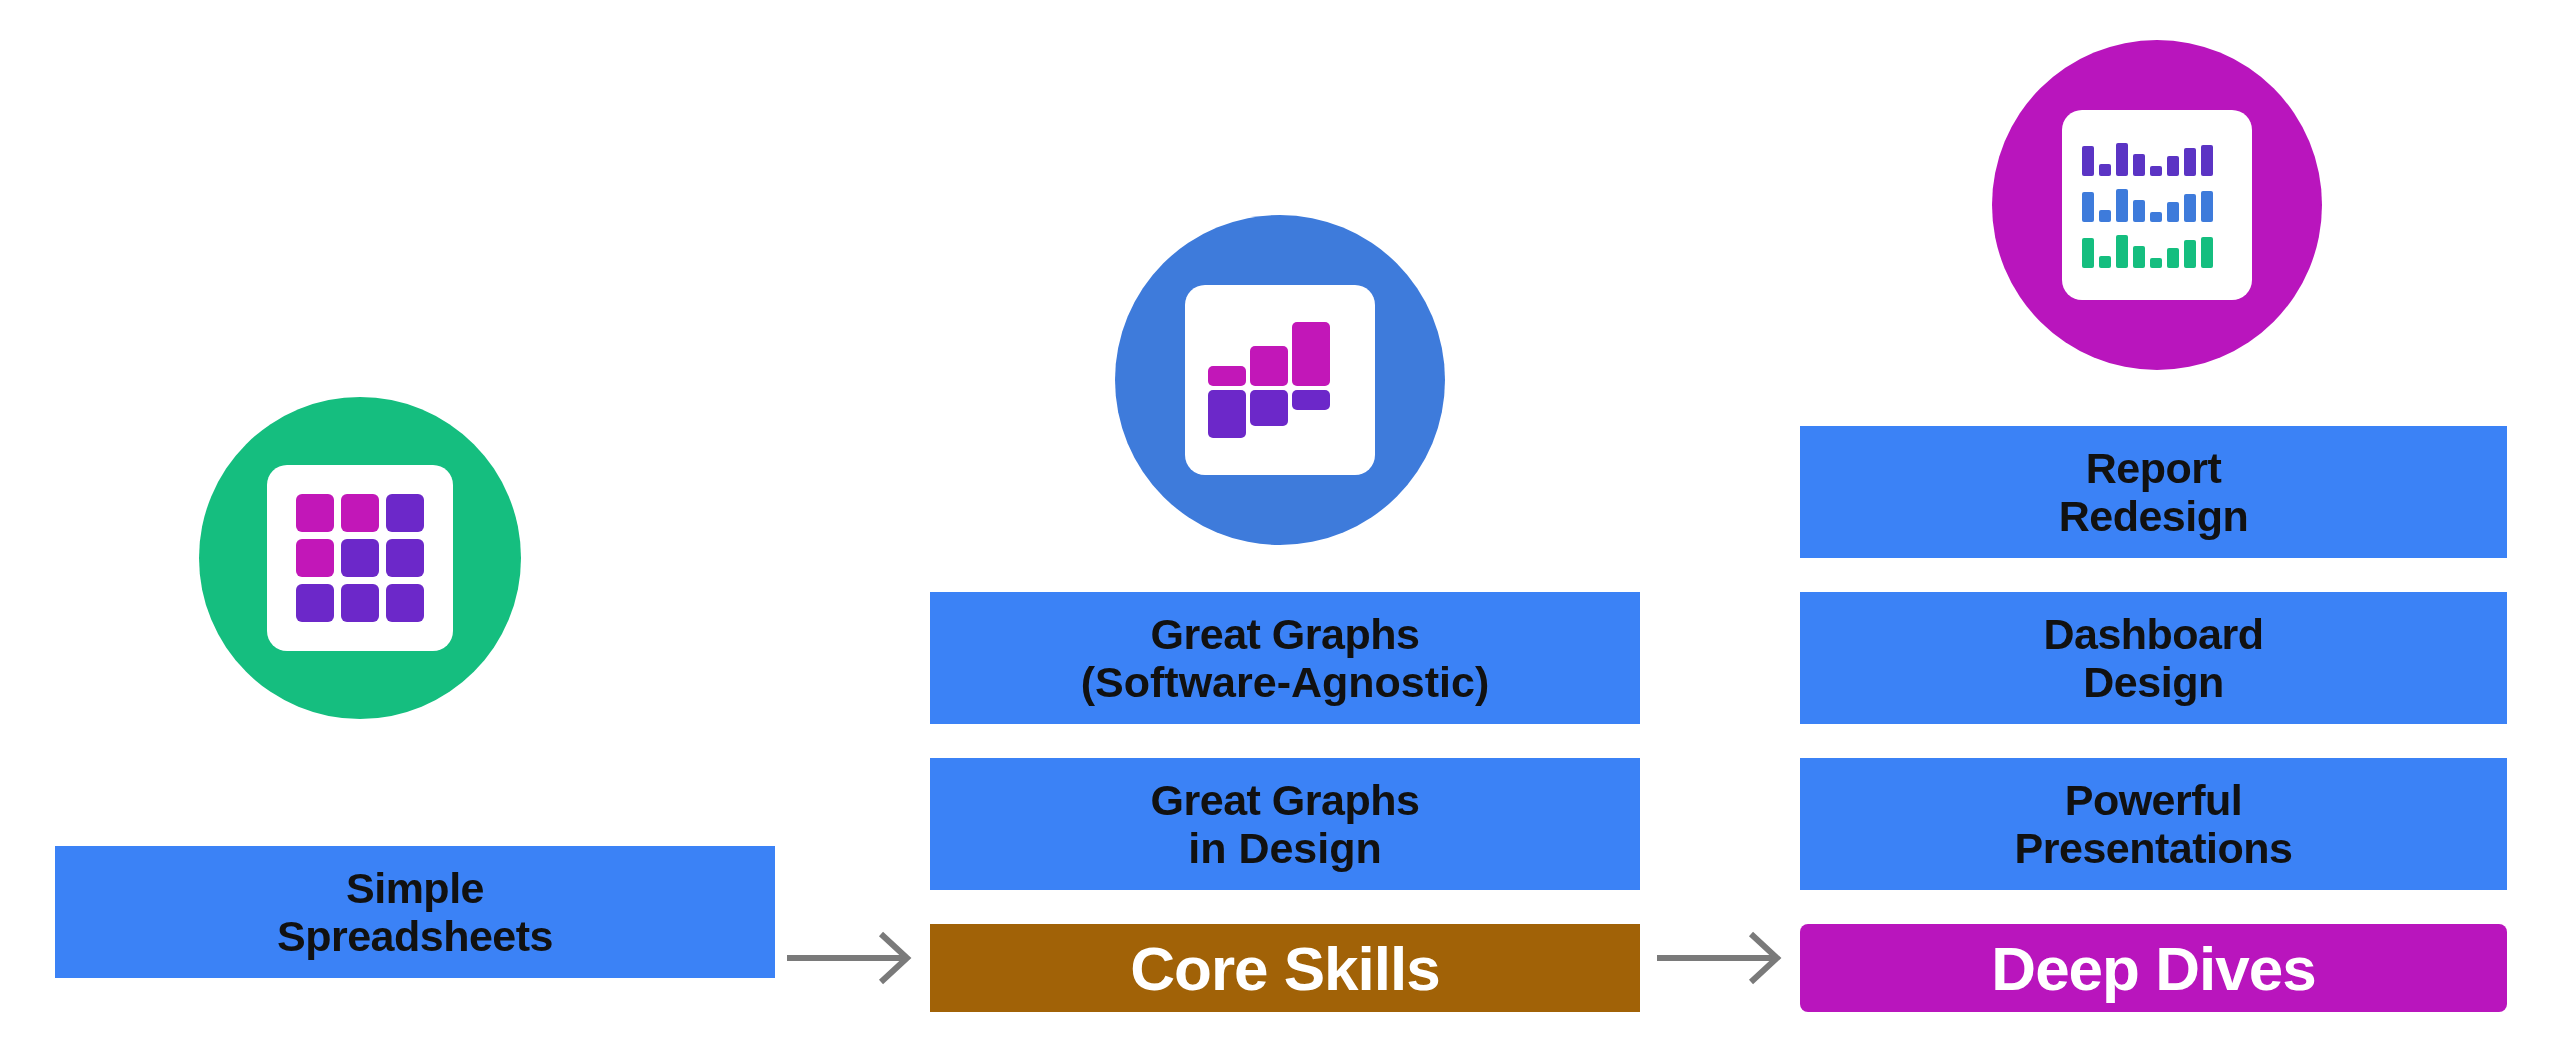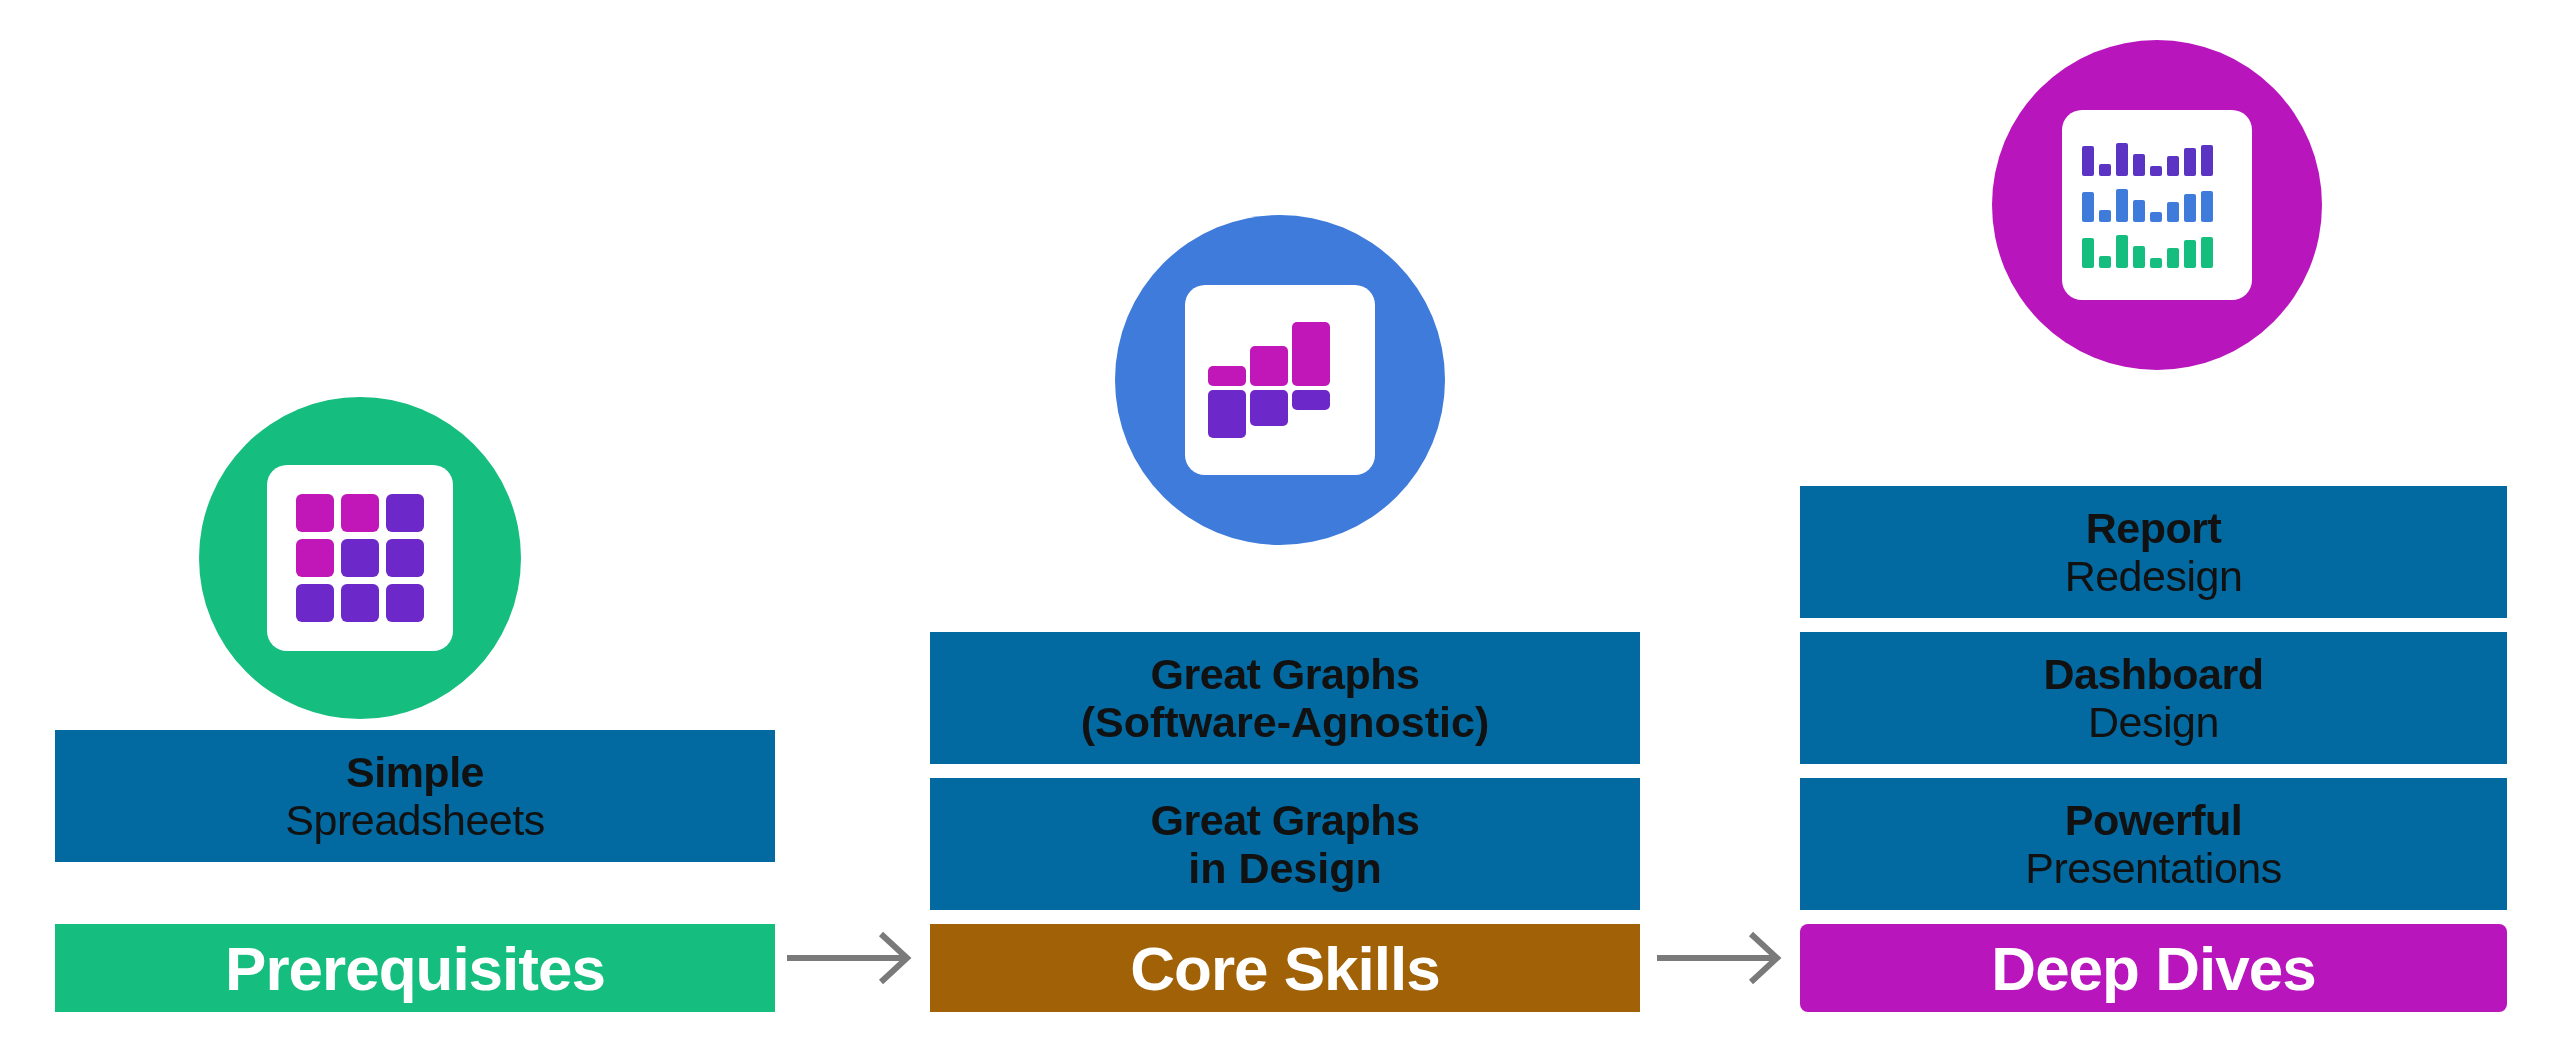--- a/index.html
+++ b/index.html
@@ -45,30 +45,30 @@
   .stack-icon{position:relative;width:148px;height:120px;}
   .stack-icon i{position:absolute;display:block;border-radius:5px;}
 
   
   .dash-icon{display:flex;flex-direction:column;gap:13px;width:150px;}
   .dash-row{display:flex;align-items:flex-end;gap:5px;height:33px;}
   .dash-row i{display:block;width:12px;border-radius:2px;}
 
   
   .box{
-    background:#0369a1;
+    background:#3b82f6;
     height:132px;
-    margin-bottom:14px;
+    margin-bottom:34px;
     display:flex;flex-direction:column;align-items:center;justify-content:center;
     text-align:center;
     color:#111111;
     line-height:1.12;
   }
   .box .l1{font-size:43px;font-weight:bold;letter-spacing:-0.5px;}
-  .box .l2{font-size:43px;font-weight:normal;letter-spacing:-0.5px;}
+  .box .l2{font-size:43px;font-weight:bold;letter-spacing:-0.5px;}
   .box .l2.light{font-weight:bold;letter-spacing:0px;}
 
   .banner{
     height:88px;
     display:flex;align-items:center;justify-content:center;
     color:#ffffff;font-size:62px;font-weight:bold;letter-spacing:-1px;
     margin-bottom:0;
   }
   .banner-green{background:#15BE7F;}
   .banner-blue{background:#a16207;}
@@ -98,21 +98,20 @@
           <i style="background:#6C28C9"></i>
       </div>
     </div>
   </div>
 
   <div class="col col-1">
     <div class="box">
       <div class="l1">Simple</div>
       <div class="l2">Spreadsheets</div>
     </div>
-    <div class="banner banner-green">Prerequisites</div>
   </div>
 
   <div class="arrow arrow-1">
     <svg width="140" height="60" viewBox="0 0 140 60">
       <path d="M2 30 L120 30" stroke="#7A7A7A" stroke-width="6" fill="none"></path>
       <path d="M96 6 L122 30 L96 54" stroke="#7A7A7A" stroke-width="6" fill="none" stroke-linecap="butt" stroke-linejoin="miter"></path>
     </svg>
   </div>
 
   <div class="badge badge-blue">

